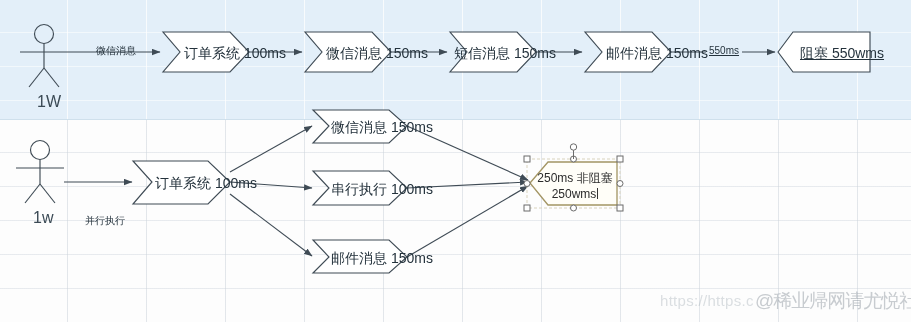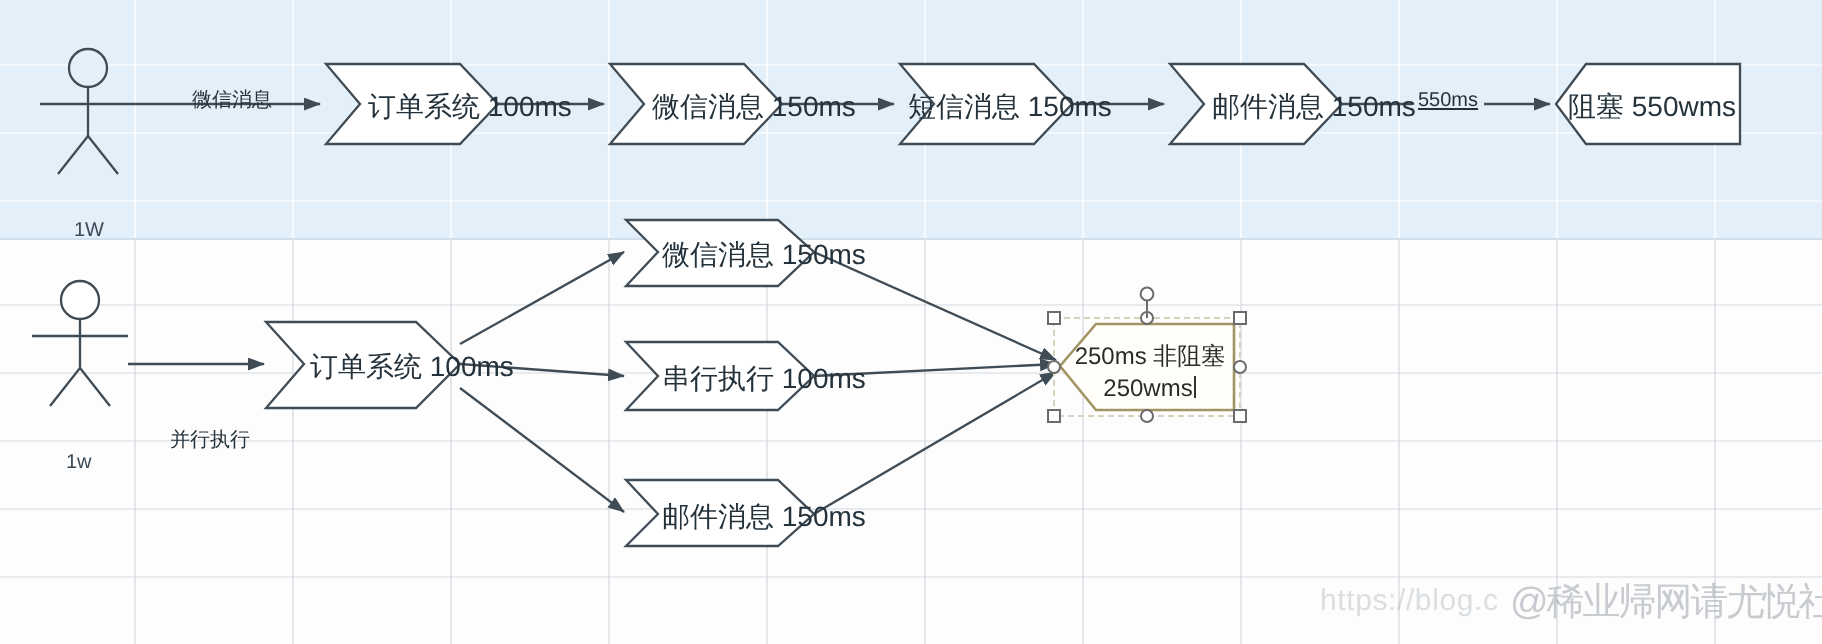--- a/index.html
+++ b/index.html
@@ -73,21 +73,21 @@
   .lbl {
     position: absolute;
     color: #2b3a45;
     font-size: 10.5px;
     line-height: 1.25;
     white-space: nowrap;
     pointer-events: none;
   }
   .lbl-node { font-size: 14px; color: #24323c; }
   .lbl-edge { font-size: 10px; color: #24323c; }
-  .lbl-actor { font-size: 10px; color: #3b4a55; margin-top: 18px; }
+  .lbl-actor { font-size: 16px; color: #3b4a55; }
   .lbl-sel {
     color: #2b2b2b;
     font-size: 12px;
     text-align: center;
     line-height: 1.3;
   }
   .caret {
     display: inline-block;
     width: 1px;
     height: 11px;
@@ -215,33 +215,33 @@
 
   <div class="lbl lbl-edge" style="left:96px; top:45px;">微信消息</div>
 
   <div class="lbl lbl-node" style="left:184px; top:45px;">订单系统 100ms</div>
   <div class="lbl lbl-node" style="left:326px; top:45px;">微信消息 150ms</div>
   <div class="lbl lbl-node" style="left:454px; top:45px;">短信消息 150ms</div>
   <div class="lbl lbl-node" style="left:606px; top:45px;">邮件消息 150ms</div>
 
   <div class="lbl lbl-edge" style="left:709px; top:45px;text-decoration:underline;">550ms</div>
 
-  <div class="lbl lbl-node" style="left:784px; top:45px;">阻塞 550wms</div>
+  <div class="lbl lbl-node" style="left:800px; top:45px;text-decoration:underline;">阻塞 550wms</div>
 
   <div class="lbl lbl-actor" style="left:33px; top:208px;">1w</div>
 
   <div class="lbl lbl-edge" style="left:85px; top:175px;margin-top:40px;">并行执行</div>
 
   <div class="lbl lbl-node" style="left:155px; top:175px;">订单系统 100ms</div>
 
   <div class="lbl lbl-node" style="left:331px; top:119px;">微信消息 150ms</div>
   <div class="lbl lbl-node" style="left:331px; top:181px;">串行执行 100ms</div>
   <div class="lbl lbl-node" style="left:331px; top:250px;">邮件消息 150ms</div>
 
   <div class="lbl lbl-sel" style="left:536px; top:171px; width:78px; white-space:normal;">
     <span>250ms 非阻塞</span><br>
     <span>250wms</span><span class="caret"></span>
   </div>
 
-  <div class="wm wm-url">https://blog.c</div>
+  <div class="wm wm-url">https://https.c</div>
   <div class="wm wm-cn">@稀业帰网请尤悦社区</div>
 
 </div>
 
 </body></html>

